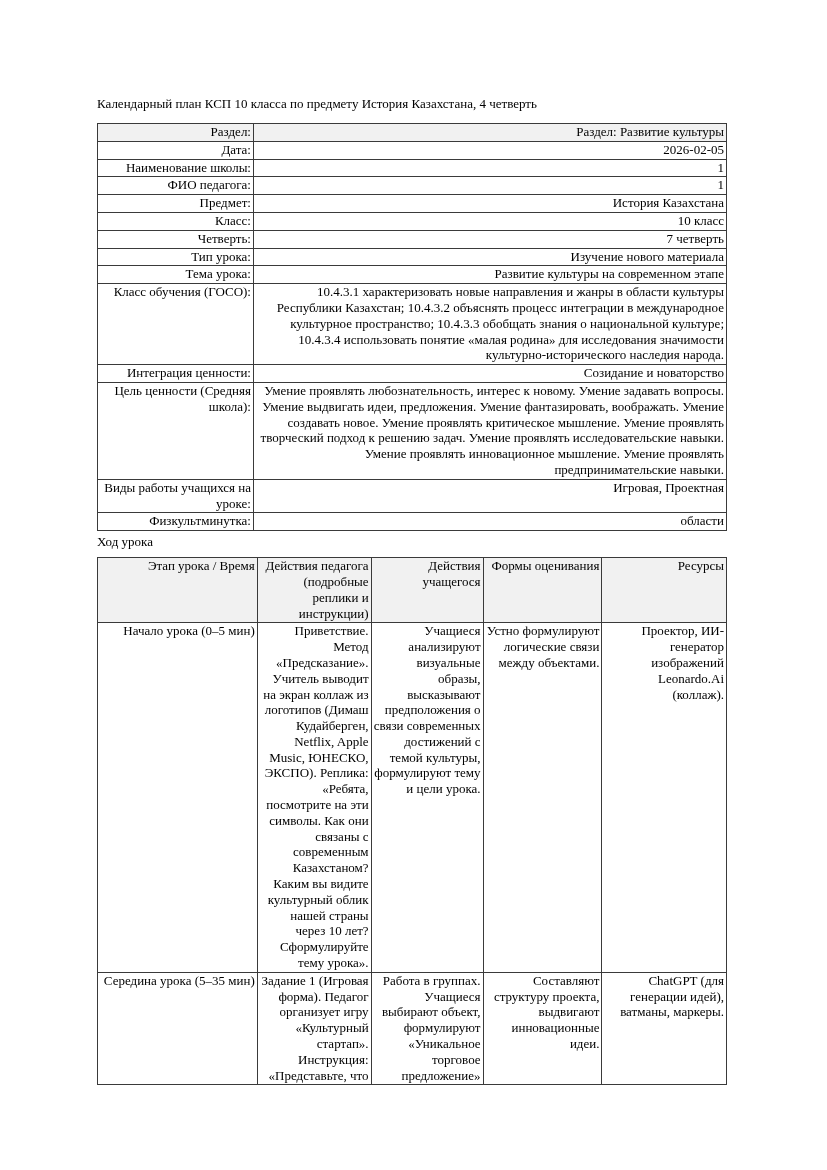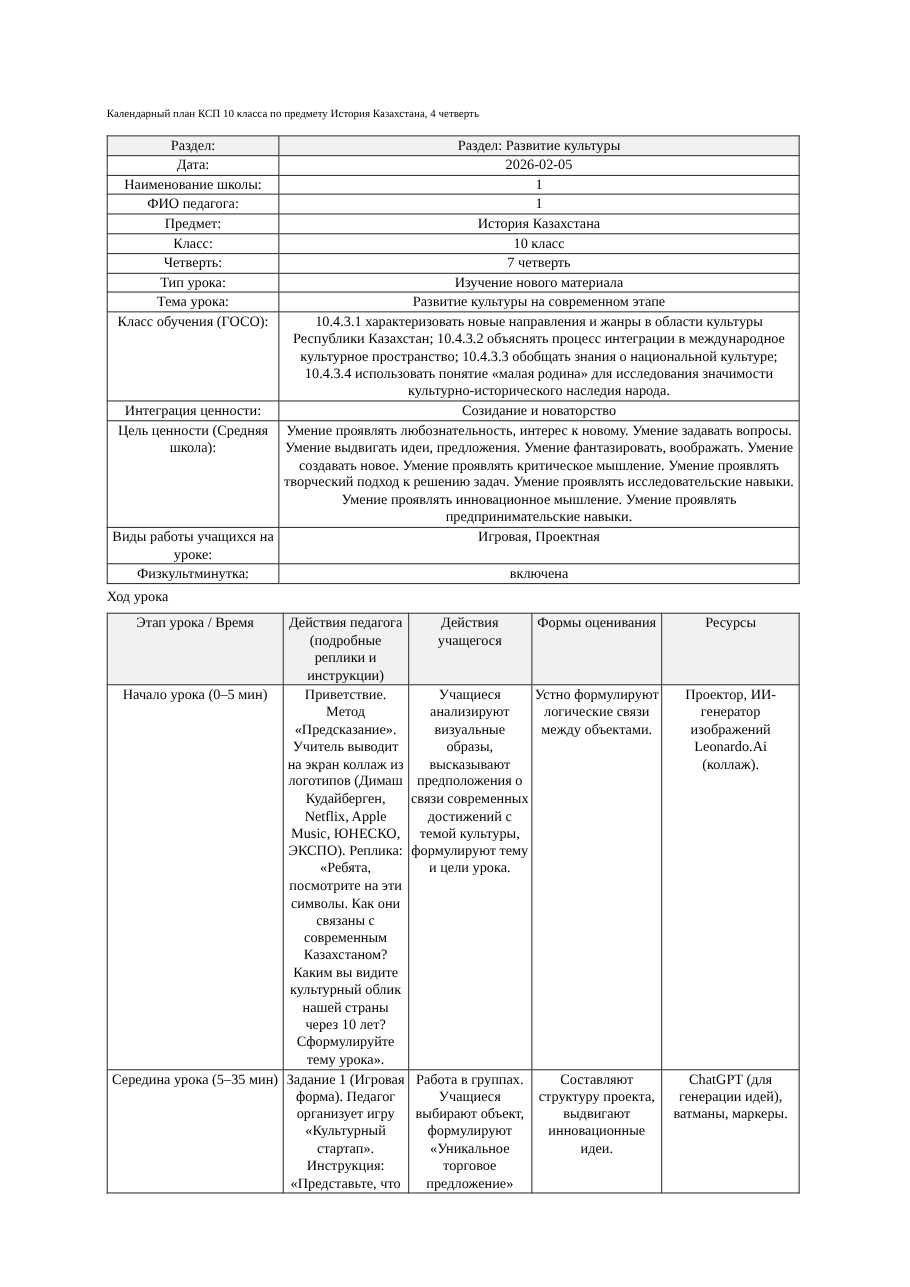--- a/index.html
+++ b/index.html
@@ -14,34 +14,34 @@
     background:#ffffff;
     font-family:"Liberation Serif", serif;
     color:var(--ink);
     overflow:hidden;
   }
   .content{
     position:absolute;left:97px;top:96px;width:630px;
   }
   .title{
     margin:0 0 11px 0;
-    font-size:10px;line-height:16px;
+    font-size:13px;line-height:16px;
   }
   table{
     border-collapse:collapse;
     width:630px;
     table-layout:fixed;
     font-size:13px;
     line-height:15.8px;
   }
   td,th{
     border:1px solid var(--border);
     padding:0 2px 1px 2px;
     vertical-align:top;
-    text-align:center;
+    text-align:right;
     font-weight:normal;
     overflow:hidden;
   }
   tr.hl td, tr.hl th{background:var(--hl);}
   .info-table .c-label{width:24.8%;}
   .info-table .c-value{width:75.2%;}
   .lesson-table .c-stage{width:25.4%;}
   .lesson-table .c-teacher{width:18.1%;}
   .lesson-table .c-student{width:17.8%;}
   .lesson-table .c-assess{width:18.9%;}
@@ -112,21 +112,21 @@
         <tr>
           <td>Цель ценности (Средняя школа):</td>
           <td>Умение проявлять любознательность, интерес к новому. Умение задавать вопросы. Умение выдвигать идеи, предложения. Умение фантазировать, воображать. Умение создавать новое. Умение проявлять критическое мышление. Умение проявлять творческий подход к решению задач. Умение проявлять исследовательские навыки. Умение проявлять инновационное мышление. Умение проявлять предпринимательские навыки.</td>
         </tr>
         <tr>
           <td>Виды работы учащихся на уроке:</td>
           <td>Игровая, Проектная</td>
         </tr>
         <tr>
           <td>Физкультминутка:</td>
-          <td>включена</td>
+          <td>области</td>
         </tr>
       </tbody>
     </table>
 
     <p class="section-heading">Ход урока</p>
 
     <table class="lesson-table">
       <colgroup>
         <col class="c-stage">
           <col class="c-teacher">

